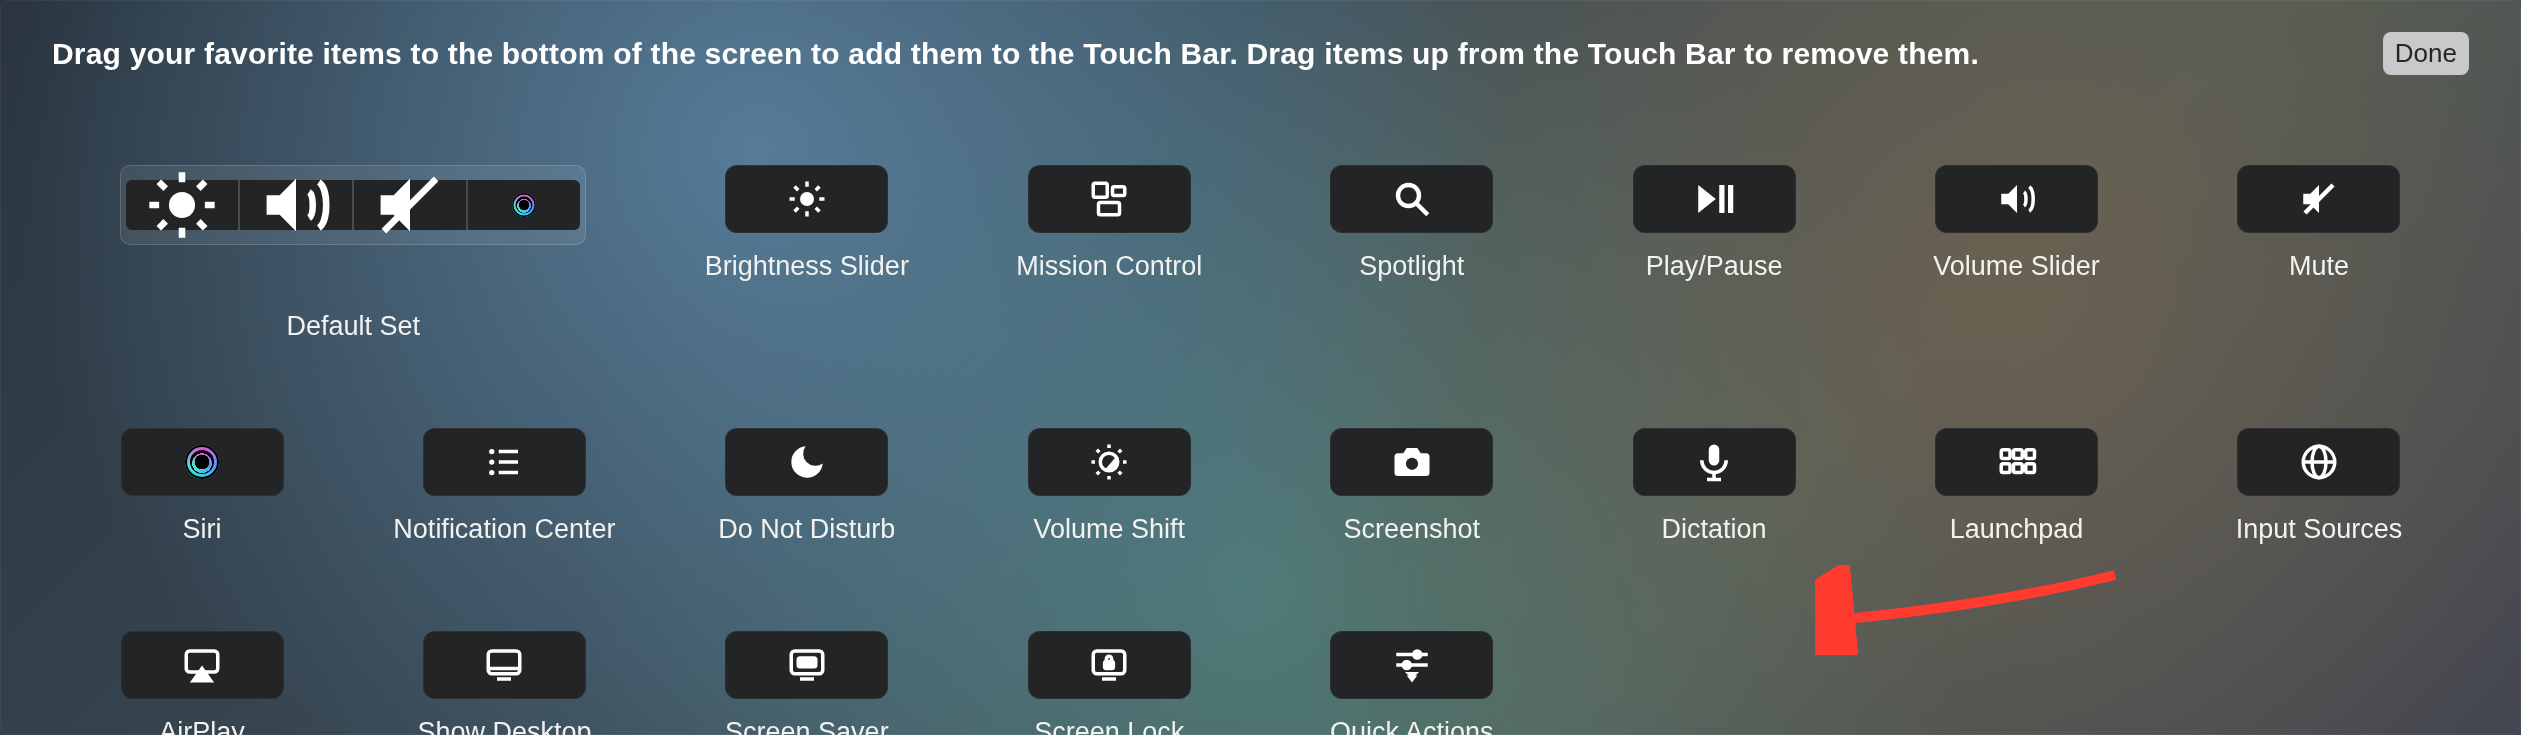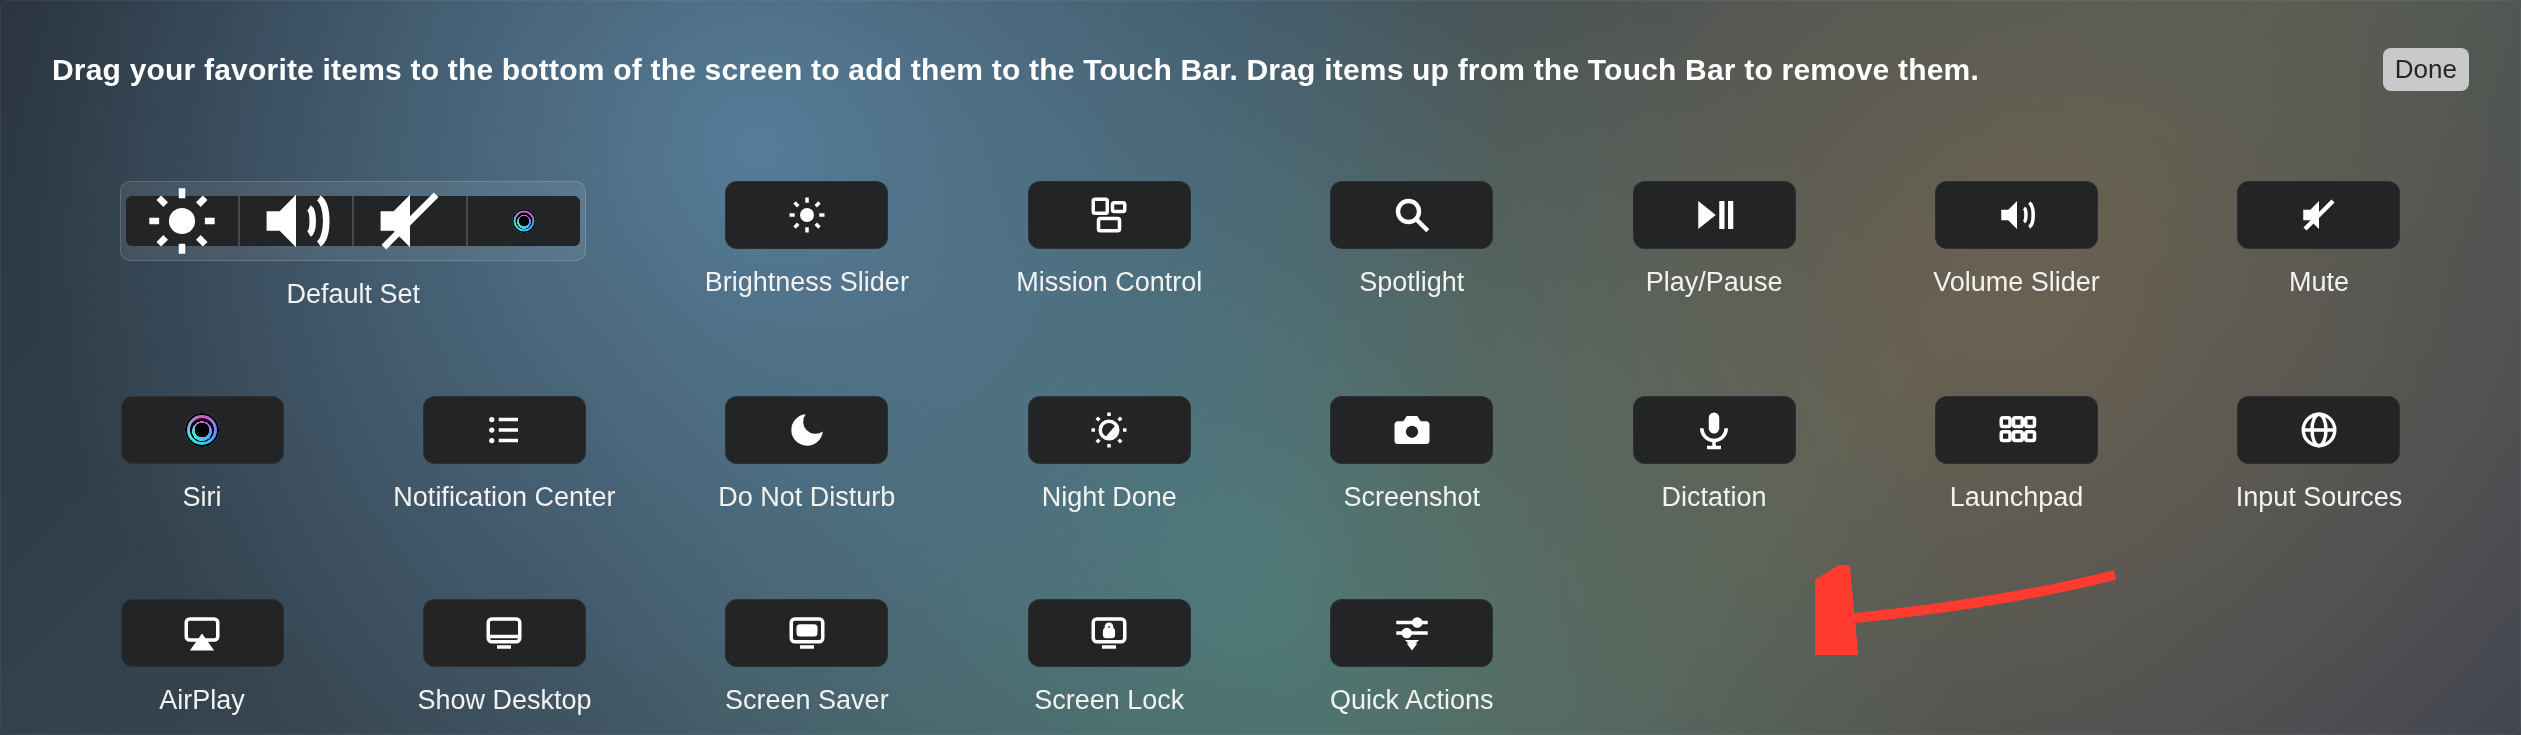--- a/index.html
+++ b/index.html
@@ -21,21 +21,20 @@
     border-radius: 10px;
     box-shadow: inset 0 0 0 1px rgba(255,255,255,0.05);
     display: flex;
     flex-direction: column;
   }
   .header {
     display: flex;
     justify-content: space-between;
     align-items: center;
     margin-bottom: 90px;
-    margin-top: 16px;
   }
   .instruction {
     font-size: 30px;
     font-weight: 700;
     letter-spacing: 0.2px;
     color: #ffffff;
   }
   .done-btn {
     background: #c9c9cb;
     color: #262626;
@@ -99,21 +98,21 @@
   .ds-seg svg, .ds-seg .siri { transform: scale(0.7); }
 
   .label {
     font-size: 27px;
     color: #f2f2f0;
     text-align: center;
     white-space: nowrap;
   }
 
   .wideitem { grid-column: span 2; }
-  .wideitem .item { width: 100%; }
+  .wideitem .item { width: 100%; gap: 48px; }
 
   .siri {
     width: 34px; height: 34px;
     border-radius: 50%;
     background:
       radial-gradient(circle at 50% 50%, #000 0%, #000 30%, transparent 31%),
       conic-gradient(#e84cd0, #4ca3ff, #36f0d6, #e84cd0);
     box-shadow: 0 0 0 2px #000 inset;
     position: relative;
   }
@@ -293,21 +292,21 @@
               <line x1="12" y1="20" x2="12" y2="22"></line>
               <line x1="2" y1="12" x2="4" y2="12"></line>
               <line x1="20" y1="12" x2="22" y2="12"></line>
               <line x1="5" y1="5" x2="6.5" y2="6.5"></line>
               <line x1="17.5" y1="17.5" x2="19" y2="19"></line>
               <line x1="5" y1="19" x2="6.5" y2="17.5"></line>
               <line x1="17.5" y1="6.5" x2="19" y2="5"></line>
             </g>
           </svg>
       </div>
-      <div class="label">Night Done</div>
+      <div class="label">Volume Shift</div>
     </div>
 
     <div class="item">
       <div class="key">
         <svg viewBox="0 0 24 24" fill="#fff">
             <path d="M4 7h3l2-3h6l2 3h3a2 2 0 0 1 2 2v9a2 2 0 0 1-2 2H4a2 2 0 0 1-2-2V9a2 2 0 0 1 2-2z"></path>
             <circle cx="12" cy="13" r="3.5" fill="#232426"></circle>
           </svg>
       </div>
       <div class="label">Screenshot</div>

